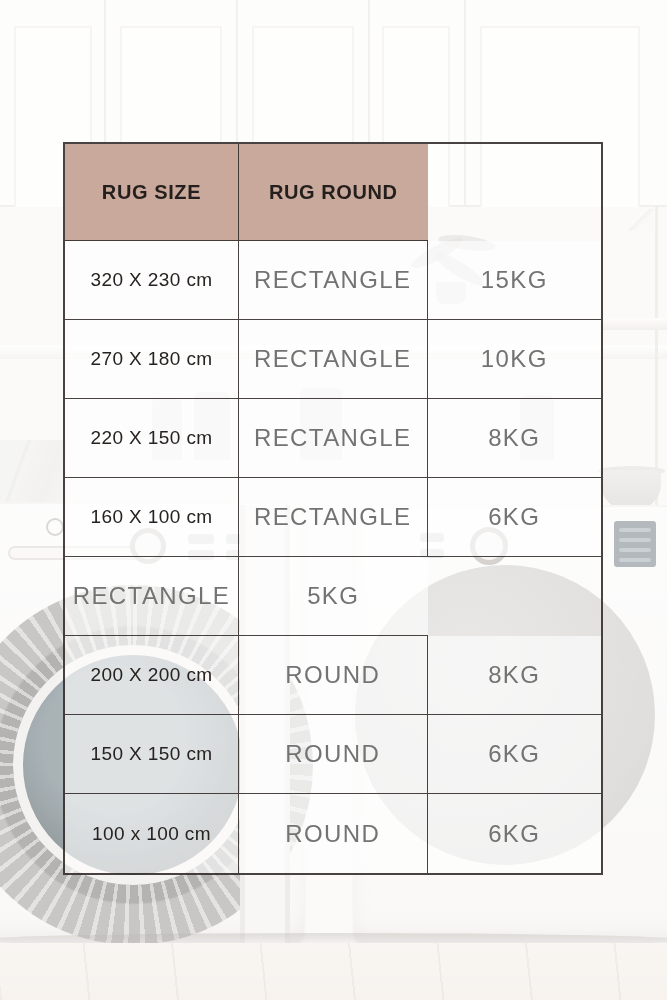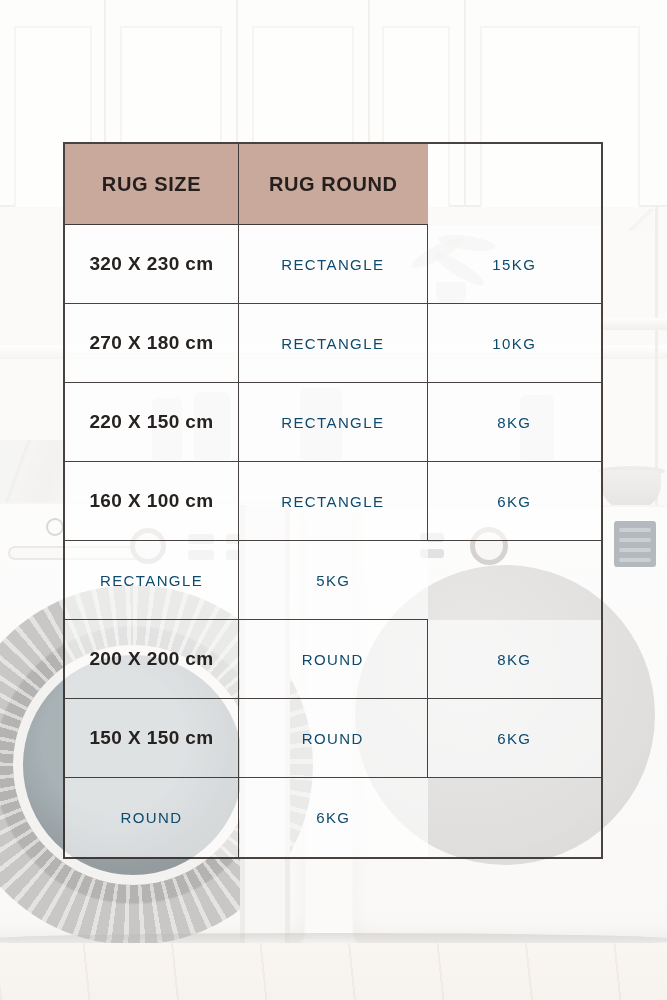--- a/index.html
+++ b/index.html
@@ -74,26 +74,26 @@
 
   
   .tbl { position:absolute; left:63px; top:142px; width:540px;
          border:2px solid rgba(52,47,44,.9); background:transparent; }
   .tr { display:grid; grid-template-columns:174px 188.5px 173.5px; }
   .td { display:flex; align-items:center; justify-content:center; text-align:center;
         border-right:1.5px solid rgba(52,47,44,.9); border-bottom:1.5px solid rgba(52,47,44,.9);
         background:rgba(255,255,255,.62); }
   .td:last-child { border-right:none; }
   .tr:last-child .td { border-bottom:none; }
-  .tr.head { height:81px; }
+  .tr.head { height:97px; }
   .tr.body { height:79px; }
   .th { background:#c9a99b; font-weight:bold; font-size:20px; letter-spacing:.6px; color:#241f1d; }
   .th.c3 { font-size:18.5px; line-height:1.3; padding:0 8px; }
-  .size  { font-weight:bold; font-size:19px; letter-spacing:.4px; color:#262220; }
-  .plain { font-weight:normal; font-size:15px; letter-spacing:1.4px; color:#0c4a6e; }
+  .size  { font-weight:normal; font-size:19px; letter-spacing:.4px; color:#262220; }
+  .plain { font-weight:normal; font-size:24px; letter-spacing:1.4px; color:#737373; }
 </style>
 </head>
 <body>
 
 <div class="scene">
 
   <div class="cabinets">
     <div class="cab-line" style="left:104px"></div>
     <div class="cab-line" style="left:236px"></div>
     <div class="cab-line" style="left:368px"></div>
@@ -193,16 +193,17 @@
     <div class="td size">200 X 200 cm</div>
     <div class="td plain">ROUND</div>
     <div class="td plain">8KG</div>
   </div>
   <div class="tr body">
     <div class="td size">150 X 150 cm</div>
     <div class="td plain">ROUND</div>
     <div class="td plain">6KG</div>
   </div>
   <div class="tr body">
+    <div class="td size">100 x 100 cm</div>
     <div class="td plain">ROUND</div>
     <div class="td plain">6KG</div>
   </div>
 </div>
 
 </body></html>

